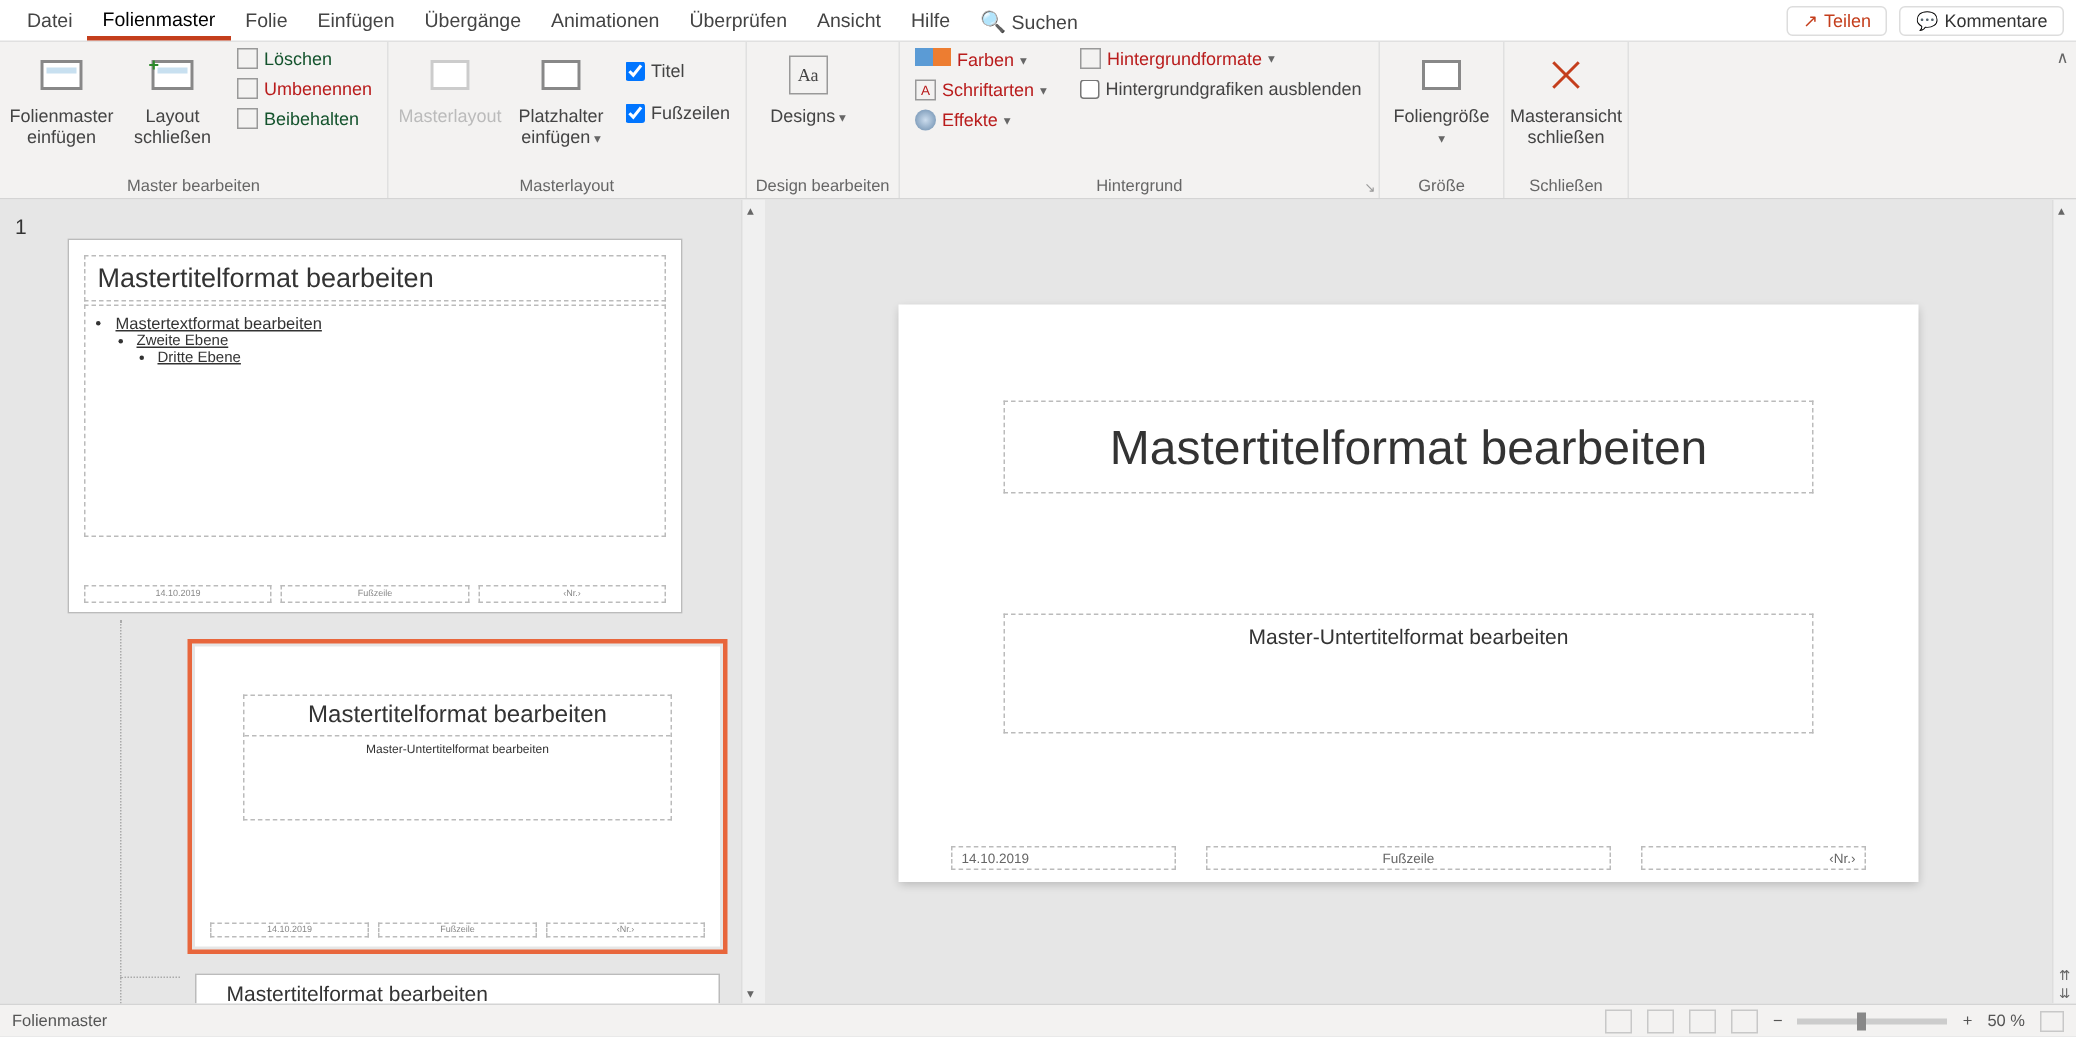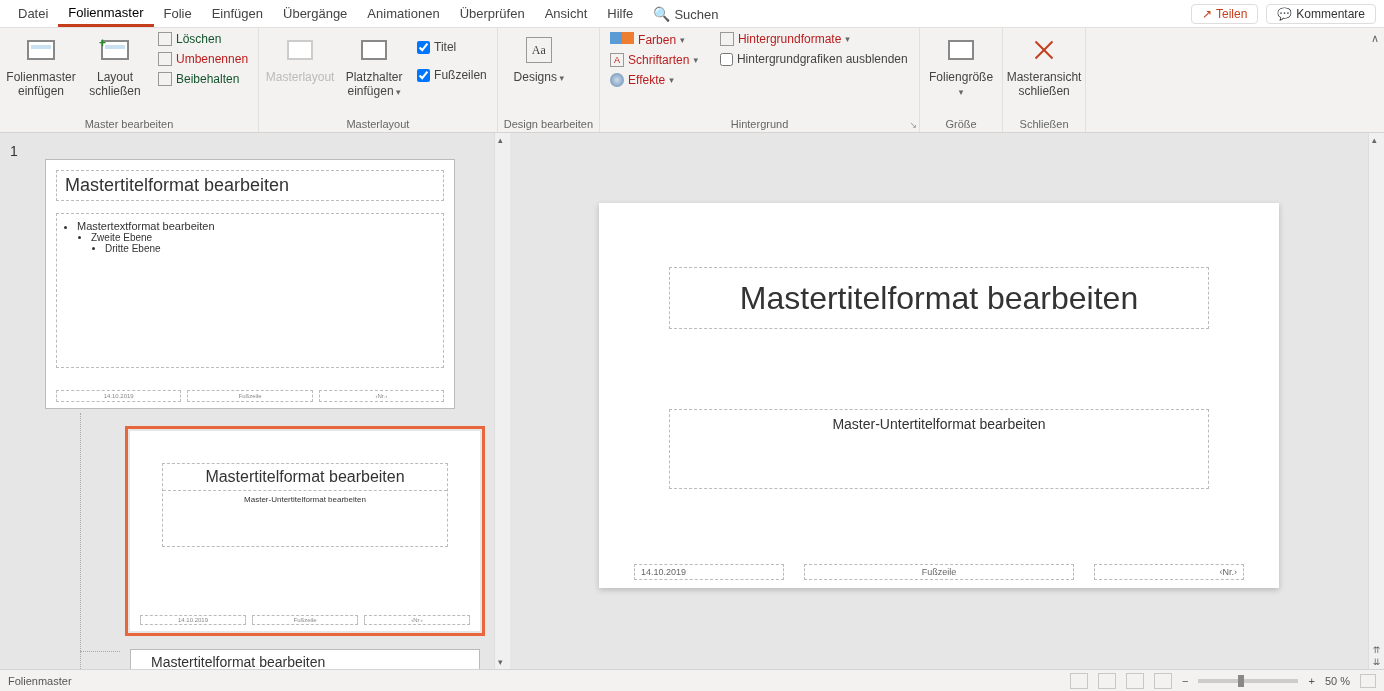--- a/index.html
+++ b/index.html
@@ -32,21 +32,21 @@
 .dialog-launcher::after { content: "↘"; position: absolute; right: 2px; bottom: 2px; font-size: 9px; color: #999; }
 .collapse-arrow { width: 18px; display: flex; align-items: flex-start; justify-content: center; color: #666; font-size: 11px; padding-top: 4px; }
 
 
 .workspace { flex: 1; display: flex; overflow: hidden; background: #e6e6e6; }
 .thumb-pane { width: 510px; background: #e6e6e6; display: flex; position: relative; }
 .thumb-list { flex: 1; overflow: hidden; padding: 10px 0 0 10px; }
 .thumb-num { font-size: 14px; color: #333; width: 20px; }
 .master-thumb { background: #fff; border: 1px solid #bbb; width: 410px; height: 250px; margin-left: 35px; padding: 10px; position: relative; }
 .master-thumb .title-ph { border: 1px dashed #bbb; padding: 4px 8px; font-size: 18px; color: #333; }
-.master-thumb .body-ph { border: 1px dashed #bbb; margin-top: 12px; padding: 6px 8px; font-size: 11px; color: #333; height: 155px; }
+.master-thumb .body-ph { border: 1px dashed #bbb; margin-top: 2px; padding: 6px 8px; font-size: 11px; color: #333; height: 155px; text-decoration: underline; }
 .master-thumb .body-ph ul { list-style: disc; margin-left: 12px; }
 .master-thumb .body-ph ul ul { list-style: disc; font-size: 10px; margin-left: 14px; }
 .master-thumb .footer-row { position: absolute; bottom: 6px; left: 10px; right: 10px; display: flex; gap: 6px; }
 .master-thumb .footer-row div { border: 1px dashed #bbb; flex: 1; font-size: 6px; color: #888; text-align: center; padding: 2px; }
 
 .layout-thumb { background: #fff; width: 350px; height: 200px; margin-left: 120px; margin-top: 22px; position: relative; padding: 10px; }
 .layout-thumb.selected { outline: 3px solid #e8663c; outline-offset: 2px; }
 .layout-thumb .inner-box { border: 1px dashed #bbb; margin: 20px 20px 0 20px; padding: 4px; text-align: center; }
 .layout-thumb .t1 { font-size: 16px; }
 .layout-thumb .t2 { font-size: 8px; padding-top: 4px; border-top: none; }

